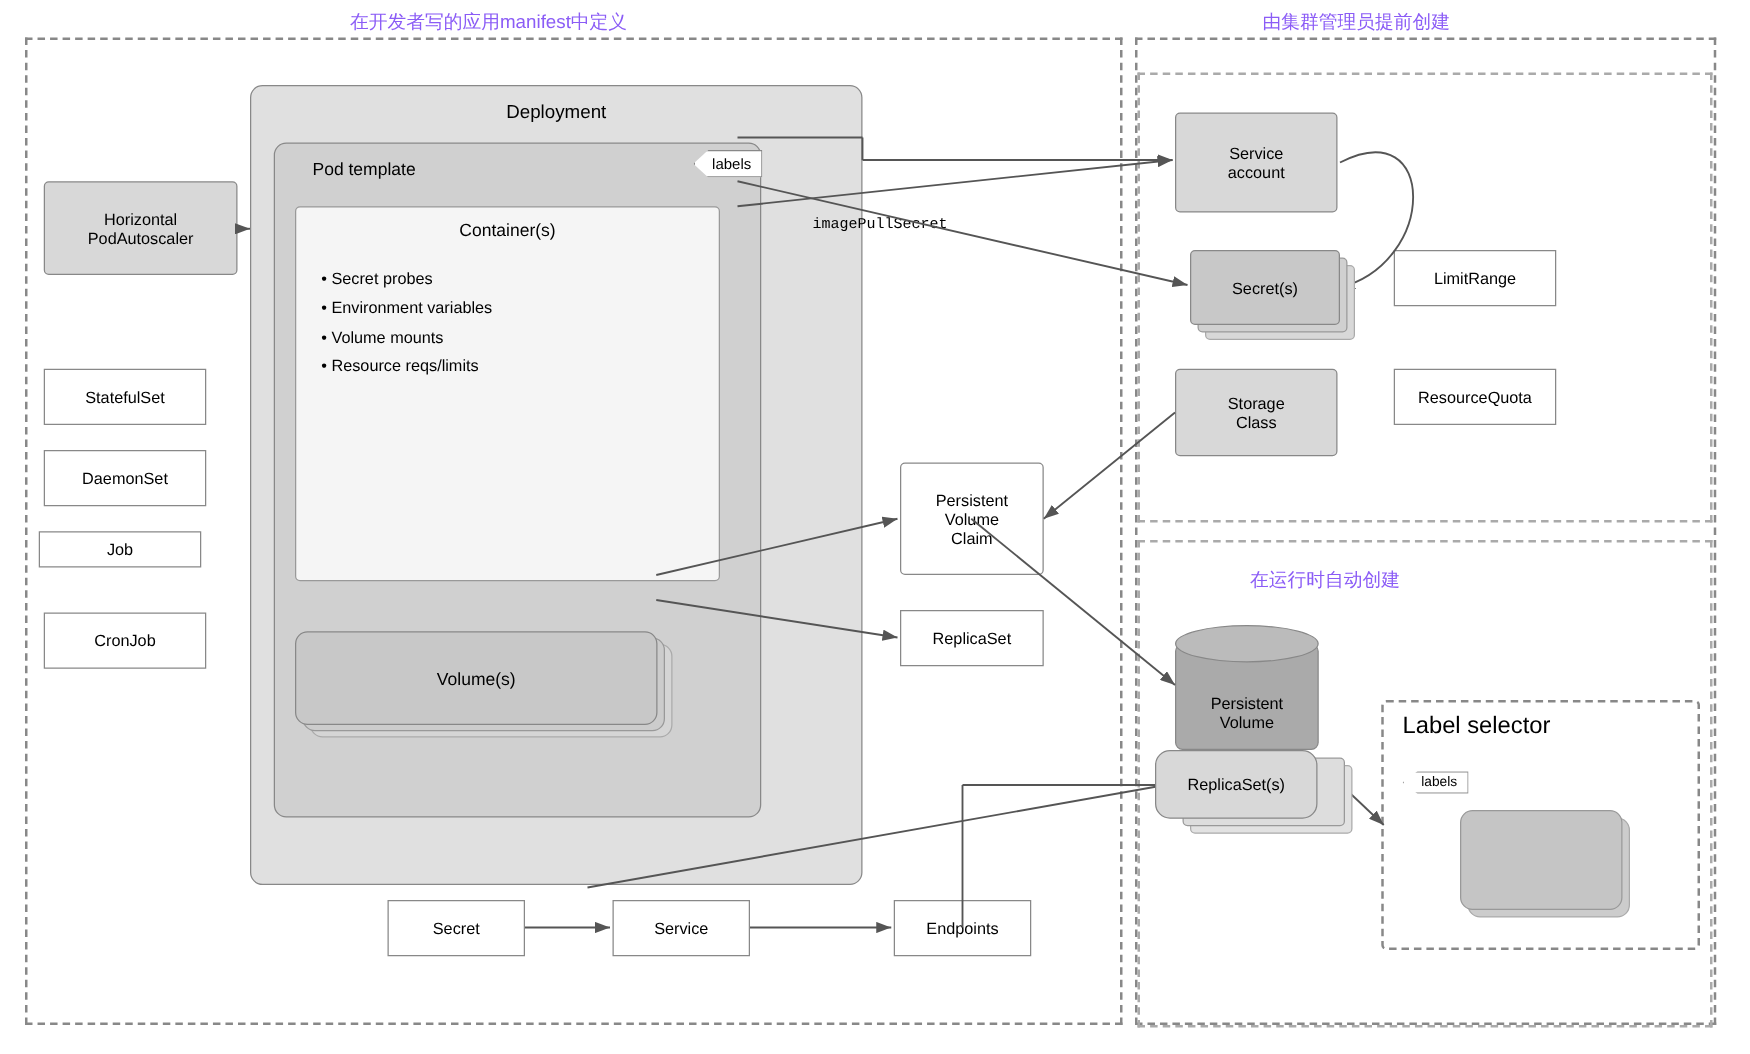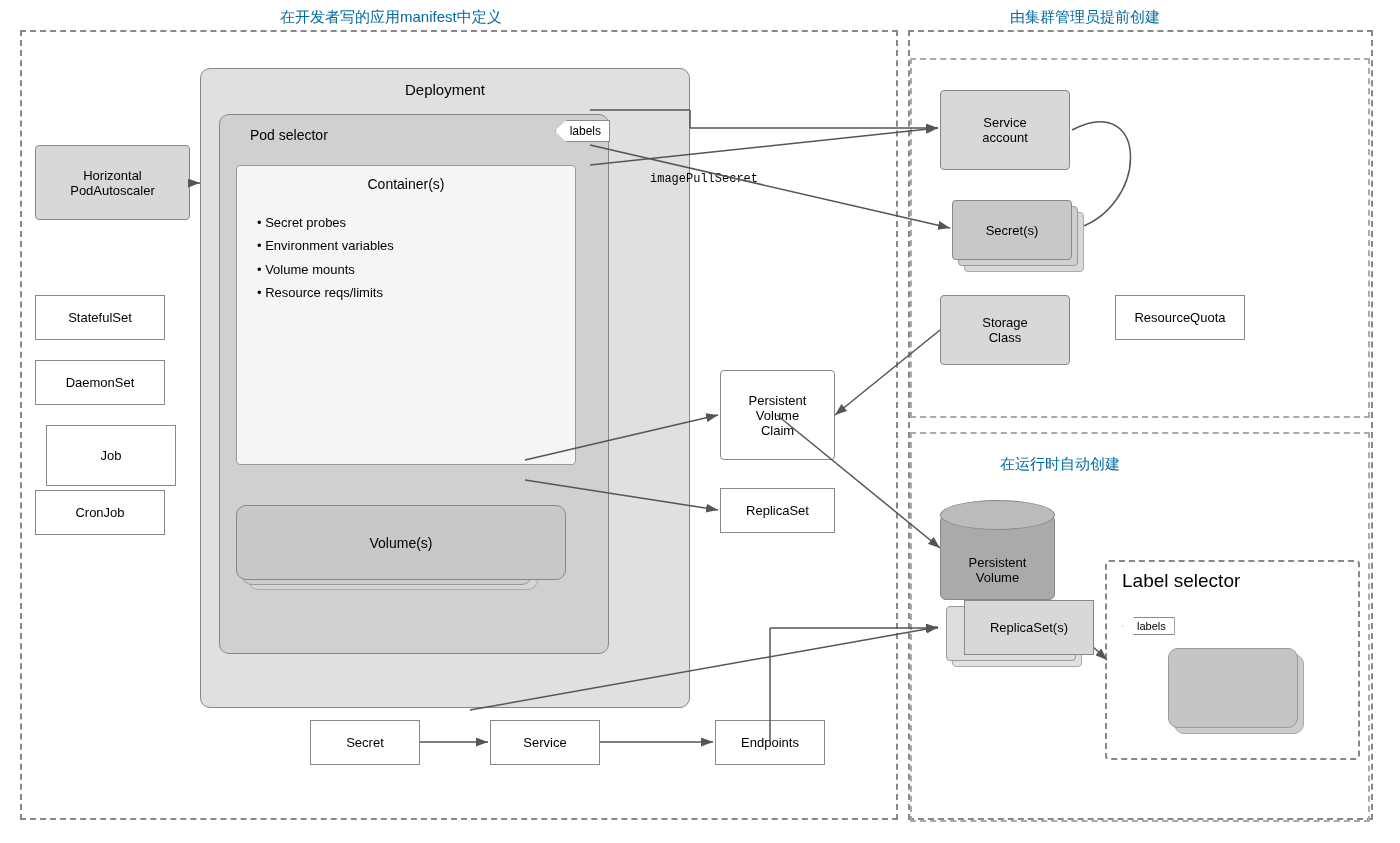--- a/index.html
+++ b/index.html
@@ -17,21 +17,21 @@
       width: 1400px;
       height: 843px;
       position: relative;
       background: #fff;
     }
 
     
     .section-label {
       position: absolute;
       font-size: 15px;
-      color: #0369a1;
+      color: #8b5cf6;
       font-weight: normal;
       text-align: center;
     }
 
     
     .box {
       position: absolute;
       border: 1.5px solid #888;
       background: #fff;
       display: flex;
@@ -85,50 +85,50 @@
   </div>
 
   <div class="box box-white" style="top:295px; left:35px; width:130px; height:45px;">
     <span>StatefulSet</span>
   </div>
 
   <div class="box box-white" style="top:360px; left:35px; width:130px; height:45px;">
     <span>DaemonSet</span>
   </div>
 
-  <div class="box box-white" style="top:425px; left:46px; width:130px; height:61px;">
+  <div class="box box-white" style="top:425px; left:31px; width:130px; height:29px;">
     <span>Job</span>
   </div>
 
   <div class="box box-white" style="top:490px; left:35px; width:130px; height:45px;">
     <span>CronJob</span>
   </div>
 
   <div style="position:absolute; top:68px; left:200px; width:490px; height:640px; background:#e0e0e0; border:1.5px solid #888; border-radius:10px;">
     <div style="position:absolute; top:12px; left:50%; transform:translateX(-50%); font-size:15px; font-weight:normal;">Deployment</div>
 
     <div style="position:absolute; top:45px; left:18px; width:390px; height:540px; background:#d0d0d0; border:1.5px solid #888; border-radius:10px;">
-      <div style="position:absolute; top:12px; left:30px; font-size:14px;">Pod selector</div>
+      <div style="position:absolute; top:12px; left:30px; font-size:14px;">Pod template</div>
 
       <div style="position:absolute; top:5px; right:-2px; background:#fff; border:1.5px solid #888; padding:3px 8px 3px 14px; font-size:12px; clip-path: polygon(12px 0%, 100% 0%, 100% 100%, 12px 100%, 0% 50%);">labels</div>
 
       <div style="position:absolute; top:50px; left:16px; width:340px; height:300px; background:#f5f5f5; border:1.5px solid #999; border-radius:4px;">
         <div style="position:absolute; top:10px; left:50%; transform:translateX(-50%); font-size:14px; white-space:nowrap;">Container(s)</div>
         <div style="position:absolute; top:45px; left:20px; line-height:1.8; font-size:13px;">
           <div>• Secret probes</div>
           <div>• Environment variables</div>
           <div>• Volume mounts</div>
           <div>• Resource reqs/limits</div>
         </div>
 
         <div style="position:absolute; top:4px; left:4px; width:100%; height:100%; background:#eee; border:1px solid #bbb; border-radius:4px; z-index:-1;"></div>
         <div style="position:absolute; top:8px; left:8px; width:100%; height:100%; background:#f8f8f8; border:1px solid #ccc; border-radius:4px; z-index:-2;"></div>
       </div>
 
-      <div style="position:absolute; top:390px; left:16px; width:330px; height:75px; background:#c8c8c8; border:1.5px solid #888; border-radius:10px; z-index:2;">
+      <div style="position:absolute; top:390px; left:16px; width:290px; height:75px; background:#c8c8c8; border:1.5px solid #888; border-radius:10px; z-index:2;">
         <div style="position:absolute; inset:0; display:flex; align-items:center; justify-content:center; font-size:14px;">Volume(s)</div>
       </div>
       <div style="position:absolute; top:395px; left:22px; width:290px; height:75px; background:#ccc; border:1.5px solid #999; border-radius:10px; z-index:1;"></div>
       <div style="position:absolute; top:400px; left:28px; width:290px; height:75px; background:#d5d5d5; border:1.5px solid #aaa; border-radius:10px; z-index:0;"></div>
 
     </div>
   </div>
 
   <div class="box box-white" style="top:370px; left:720px; width:115px; height:90px; border-radius:4px;">
     <span style="white-space:pre-line; text-align:center;">Persistent
@@ -149,35 +149,38 @@
     <div style="inset:0; position:absolute; display:flex; align-items:center; justify-content:center; font-size:13px;">Secret(s)</div>
   </div>
   <div style="position:absolute; top:206px; left:958px; width:120px; height:60px; background:#d0d0d0; border:1.5px solid #999; border-radius:4px; z-index:2;"></div>
   <div style="position:absolute; top:212px; left:964px; width:120px; height:60px; background:#d8d8d8; border:1.5px solid #aaa; border-radius:4px; z-index:1;"></div>
 
   <div class="box box-gray" style="top:295px; left:940px; width:130px; height:70px; border-radius:4px;">
     <span style="white-space:pre-line; text-align:center;">Storage
 Class</span>
   </div>
 
+  <div class="box box-white" style="top:200px; left:1115px; width:130px; height:45px;">
+    <span>LimitRange</span>
+  </div>
 
   <div class="box box-white" style="top:295px; left:1115px; width:130px; height:45px;">
     <span>ResourceQuota</span>
   </div>
 
   <div style="position:absolute; top:500px; left:940px; width:115px; height:100px;">
 
     <div style="position:absolute; top:15px; left:0; width:115px; height:85px; background:#aaa; border:1.5px solid #888; border-radius:6px;"></div>
 
     <div style="position:absolute; top:0; left:0; width:115px; height:30px; background:#bbb; border:1.5px solid #888; border-radius:50%;"></div>
     <div style="position:absolute; top:55px; left:50%; transform:translateX(-50%); white-space:pre-line; text-align:center; font-size:13px; z-index:5; width:100px;">Persistent
 Volume</div>
   </div>
 
-  <div style="position:absolute; top:600px; left:964px; width:130px; height:55px; background:#d8d8d8; border:1.5px solid #888; border-radius:0; z-index:3;">
+  <div style="position:absolute; top:600px; left:924px; width:130px; height:55px; background:#d8d8d8; border:1.5px solid #888; border-radius:12px; z-index:3;">
     <div style="inset:0; position:absolute; display:flex; align-items:center; justify-content:center; font-size:13px;">ReplicaSet(s)</div>
   </div>
   <div style="position:absolute; top:606px; left:946px; width:130px; height:55px; background:#ddd; border:1.5px solid #999; border-radius:4px; z-index:2;"></div>
   <div style="position:absolute; top:612px; left:952px; width:130px; height:55px; background:#e2e2e2; border:1.5px solid #aaa; border-radius:4px; z-index:1;"></div>
 
   <div style="position:absolute; top:560px; left:1105px; width:255px; height:200px; border:2px dashed #888; border-radius:4px;">
     <div style="position:absolute; top:8px; left:15px; font-size:19px;">Label selector</div>
 
     <div style="position:absolute; top:55px; left:15px; background:#fff; border:1.5px solid #888; padding:2px 8px 2px 14px; font-size:11px; clip-path: polygon(12px 0%, 100% 0%, 100% 100%, 12px 100%, 0% 50%);">labels</div>
 

